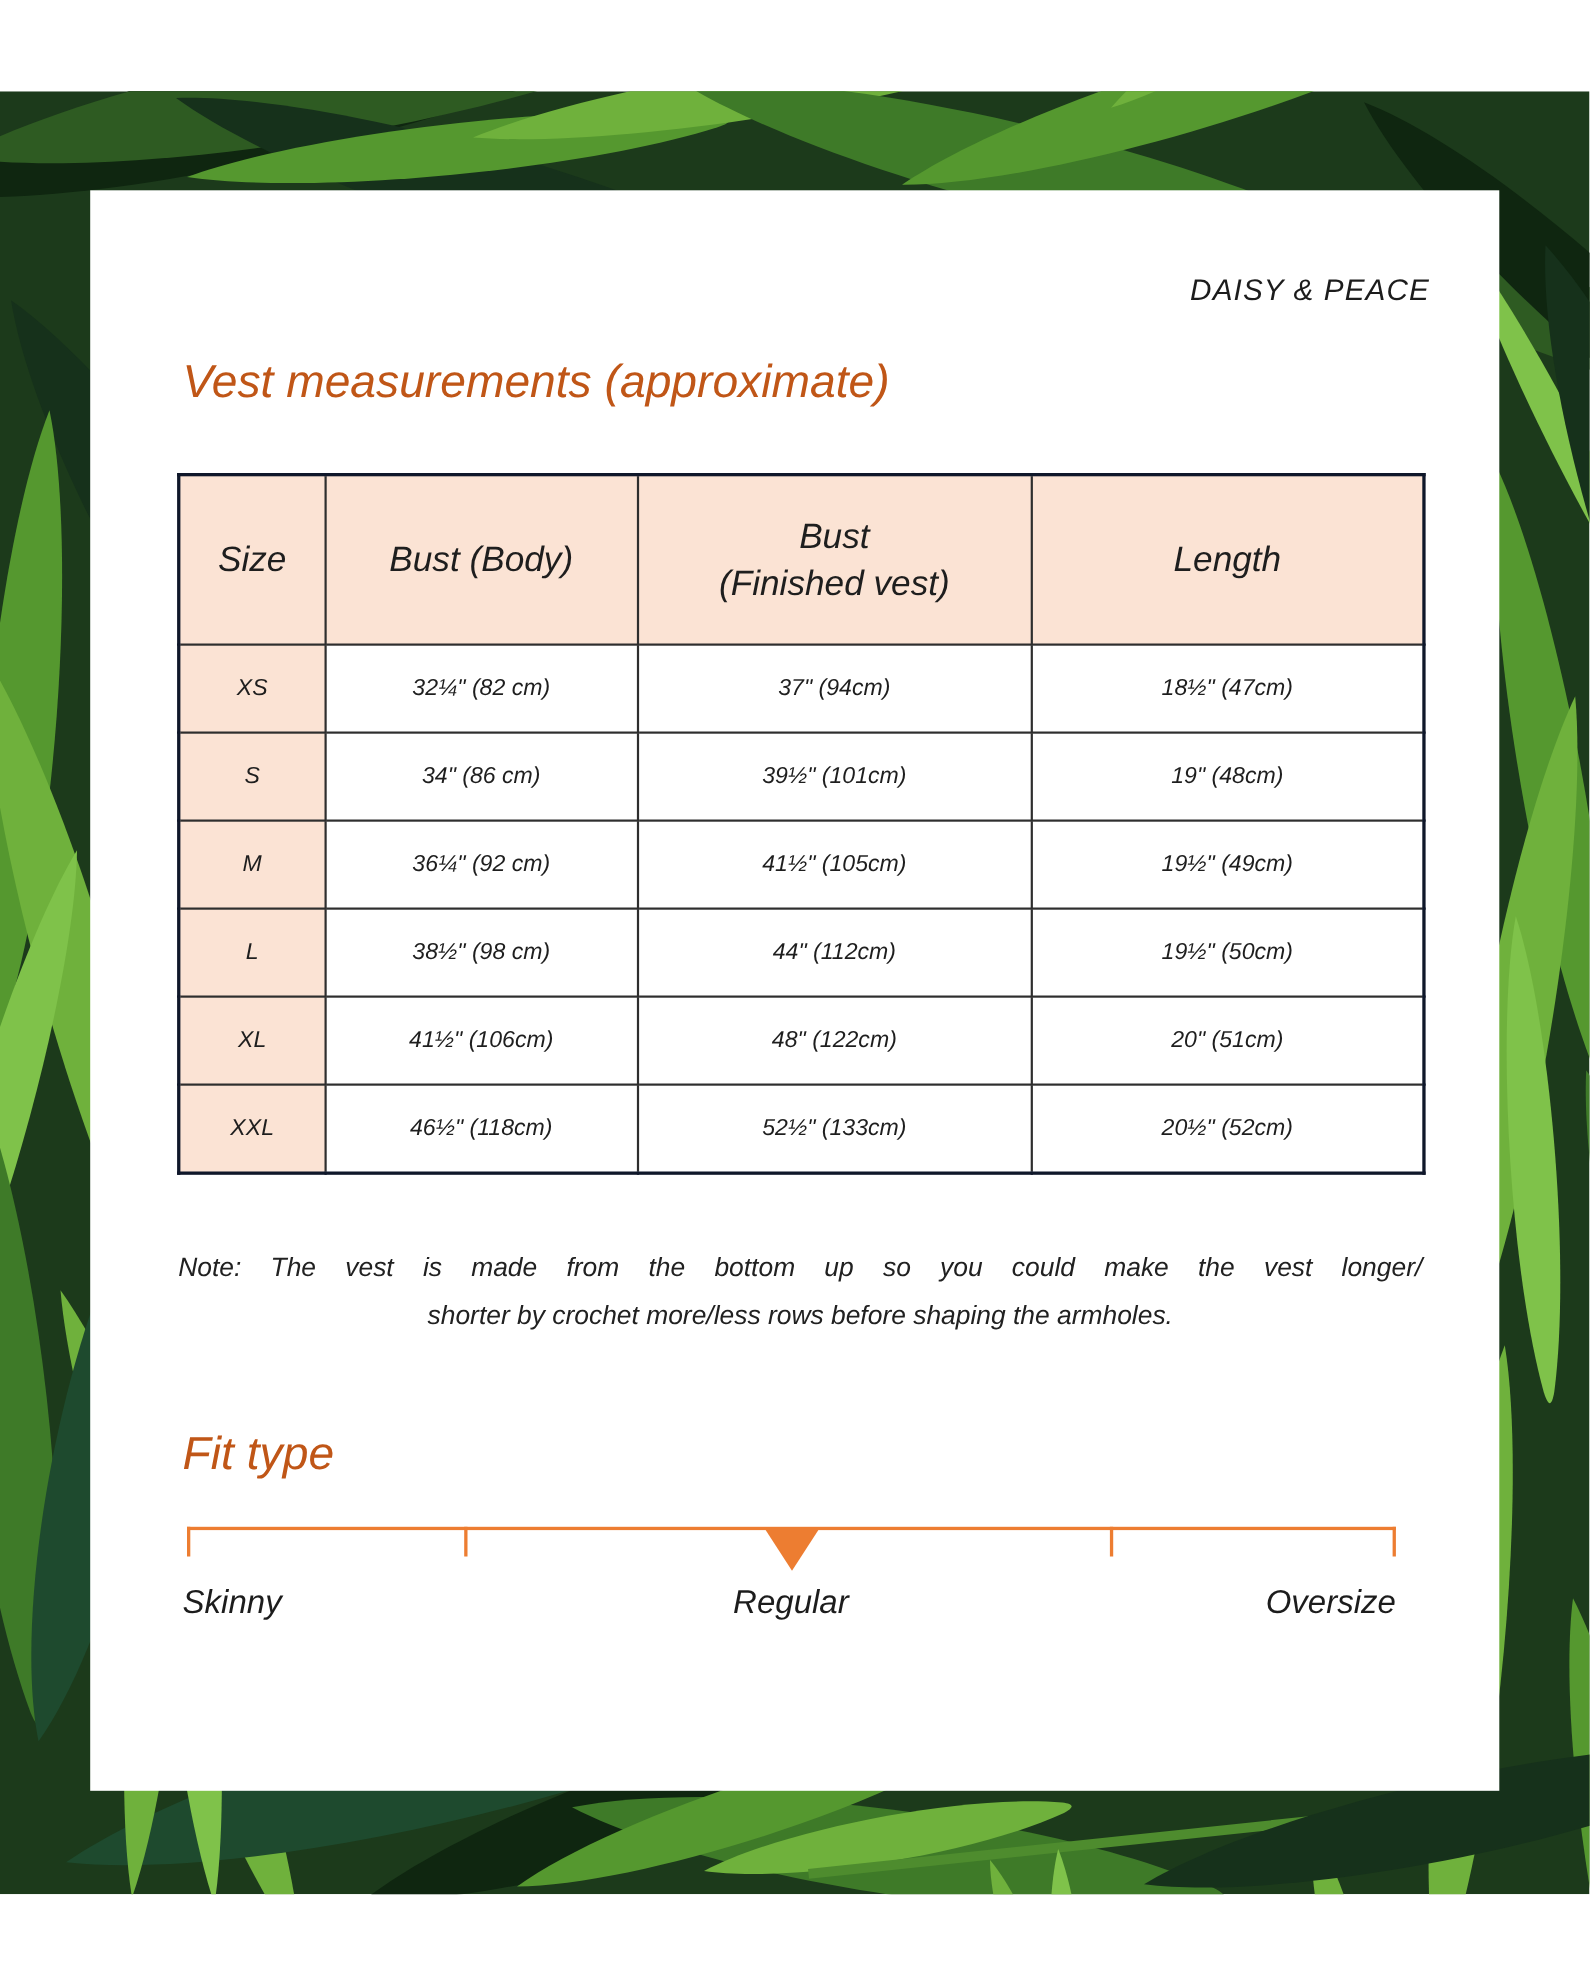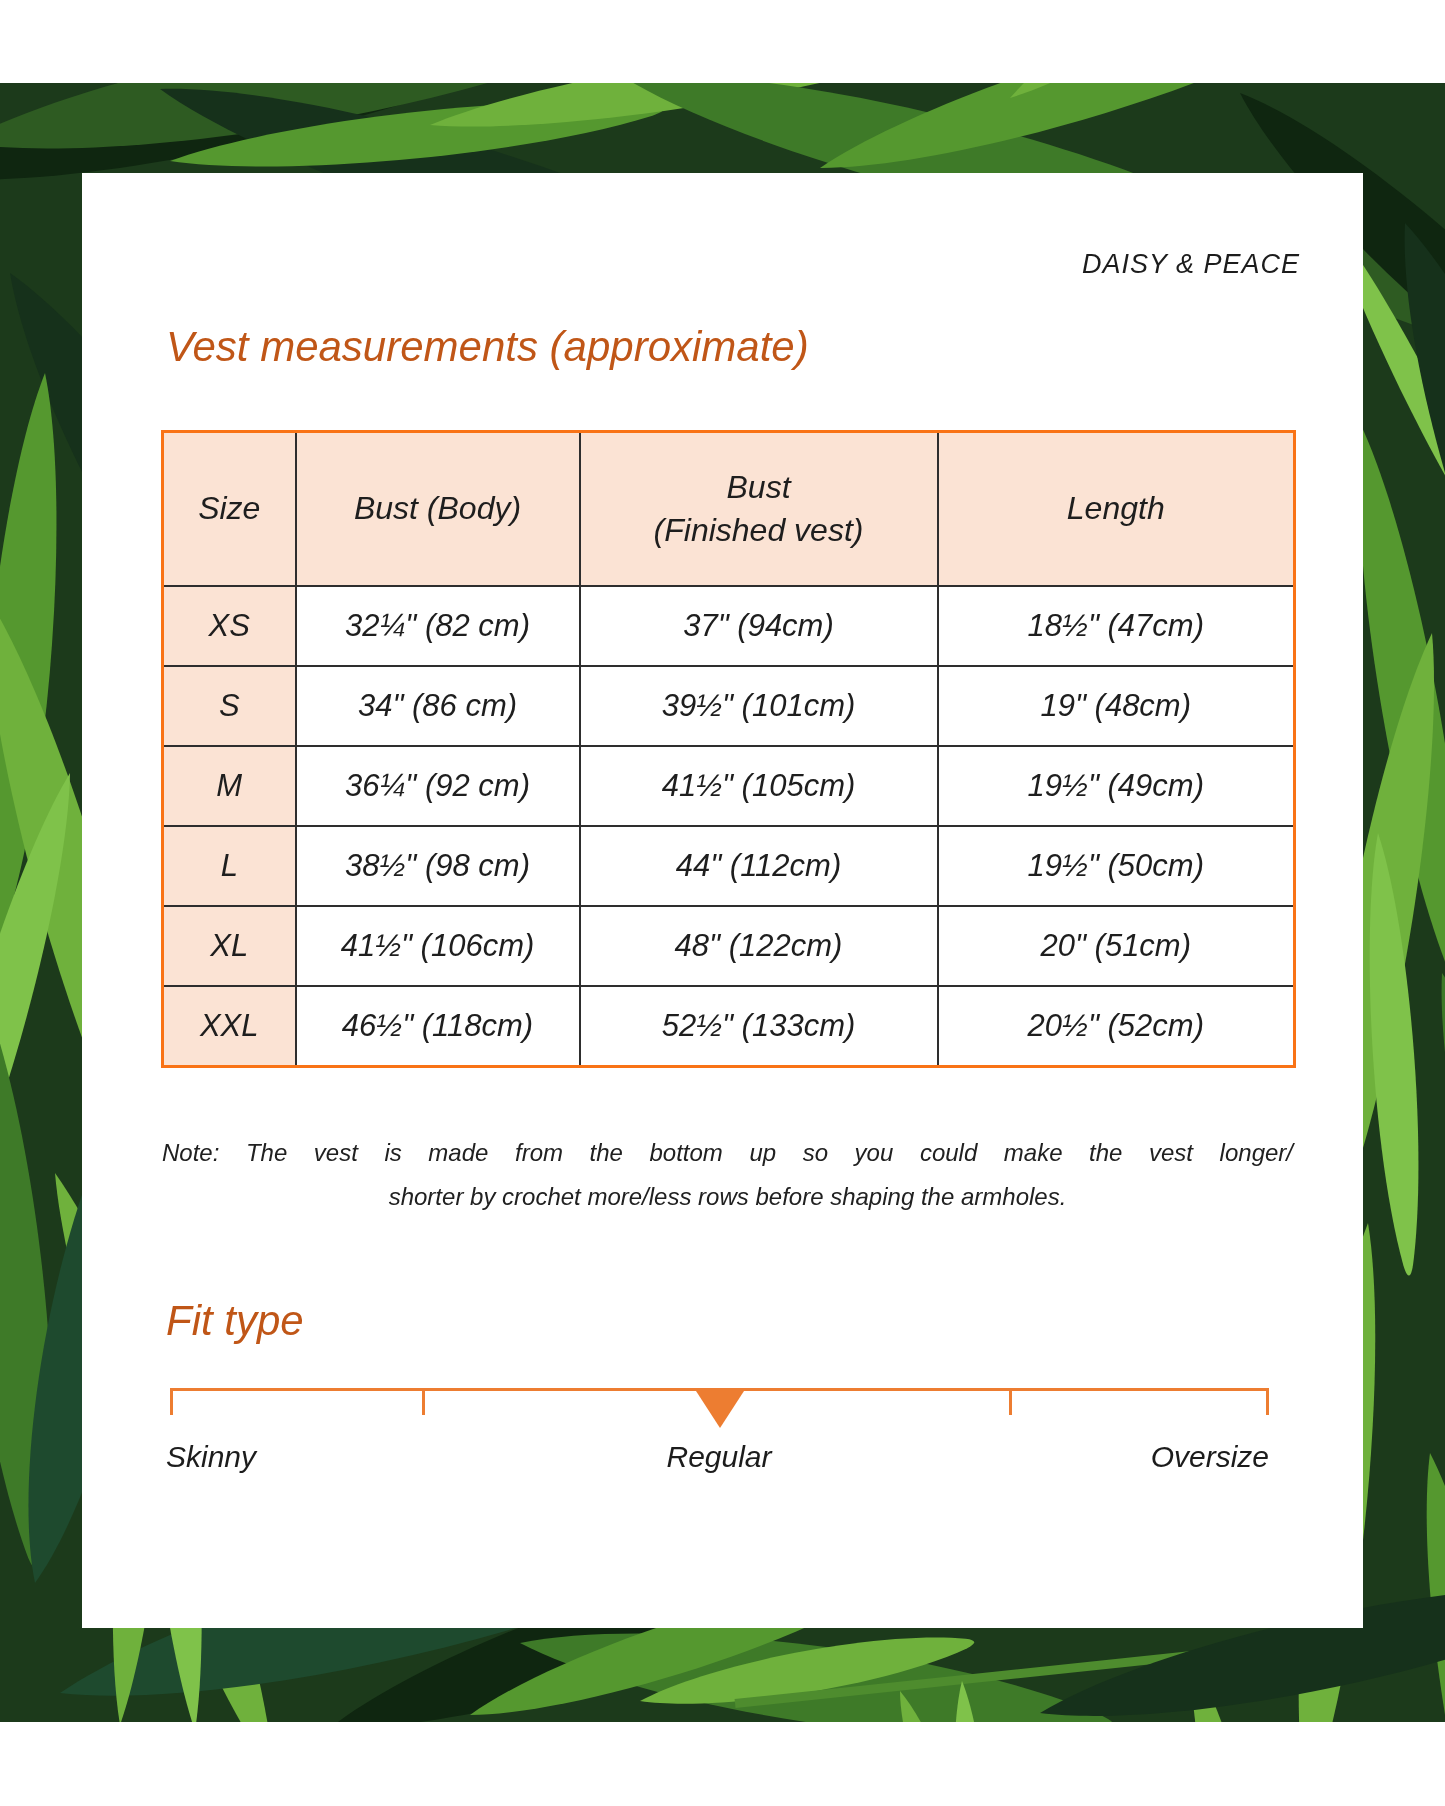--- a/index.html
+++ b/index.html
@@ -18,34 +18,34 @@
     position:absolute;top:76px;right:63px;
     font-size:27px;color:#1c1c1c;letter-spacing:1px;white-space:nowrap;
   }
   .doc-title{
     position:absolute;left:84px;top:150px;
     font-size:42px;color:#c05617;white-space:nowrap;
   }
   table.size-table{
     position:absolute;left:79px;top:257px;width:1132px;
     border-collapse:collapse;table-layout:fixed;
-    border:3px solid #f97316;
+    border:3px solid #0f172a;
   }
   .size-table col.c0{width:133px;}
   .size-table col.c1{width:284px;}
   .size-table col.c2{width:358px;}
   .size-table col.c3{width:357px;}
   .size-table th,.size-table td{
     border:2px solid #2e2e2e;text-align:center;vertical-align:middle;
     color:#1e1e1e;font-weight:400;padding:0 6px;
   }
   .size-table thead th{
     background:#fbe3d4;height:152px;font-size:32px;white-space:pre-line;line-height:1.35;
   }
-  .size-table tbody td{height:78px;font-size:31px;margin-top:13px;}
+  .size-table tbody td{height:78px;font-size:21px;margin-top:13px;}
   .size-table tbody td:first-child{background:#fbe3d4;}
   .note{
     position:absolute;left:80px;top:958px;width:1131px;
     font-size:24px;line-height:44px;color:#212121;
   }
   .note .l1{text-align:justify;text-align-last:justify;white-space:nowrap;}
   .note .l2{text-align:center;}
   .fit-title{
     position:absolute;left:84px;top:1124px;
     font-size:42px;color:#c05617;white-space:nowrap;

